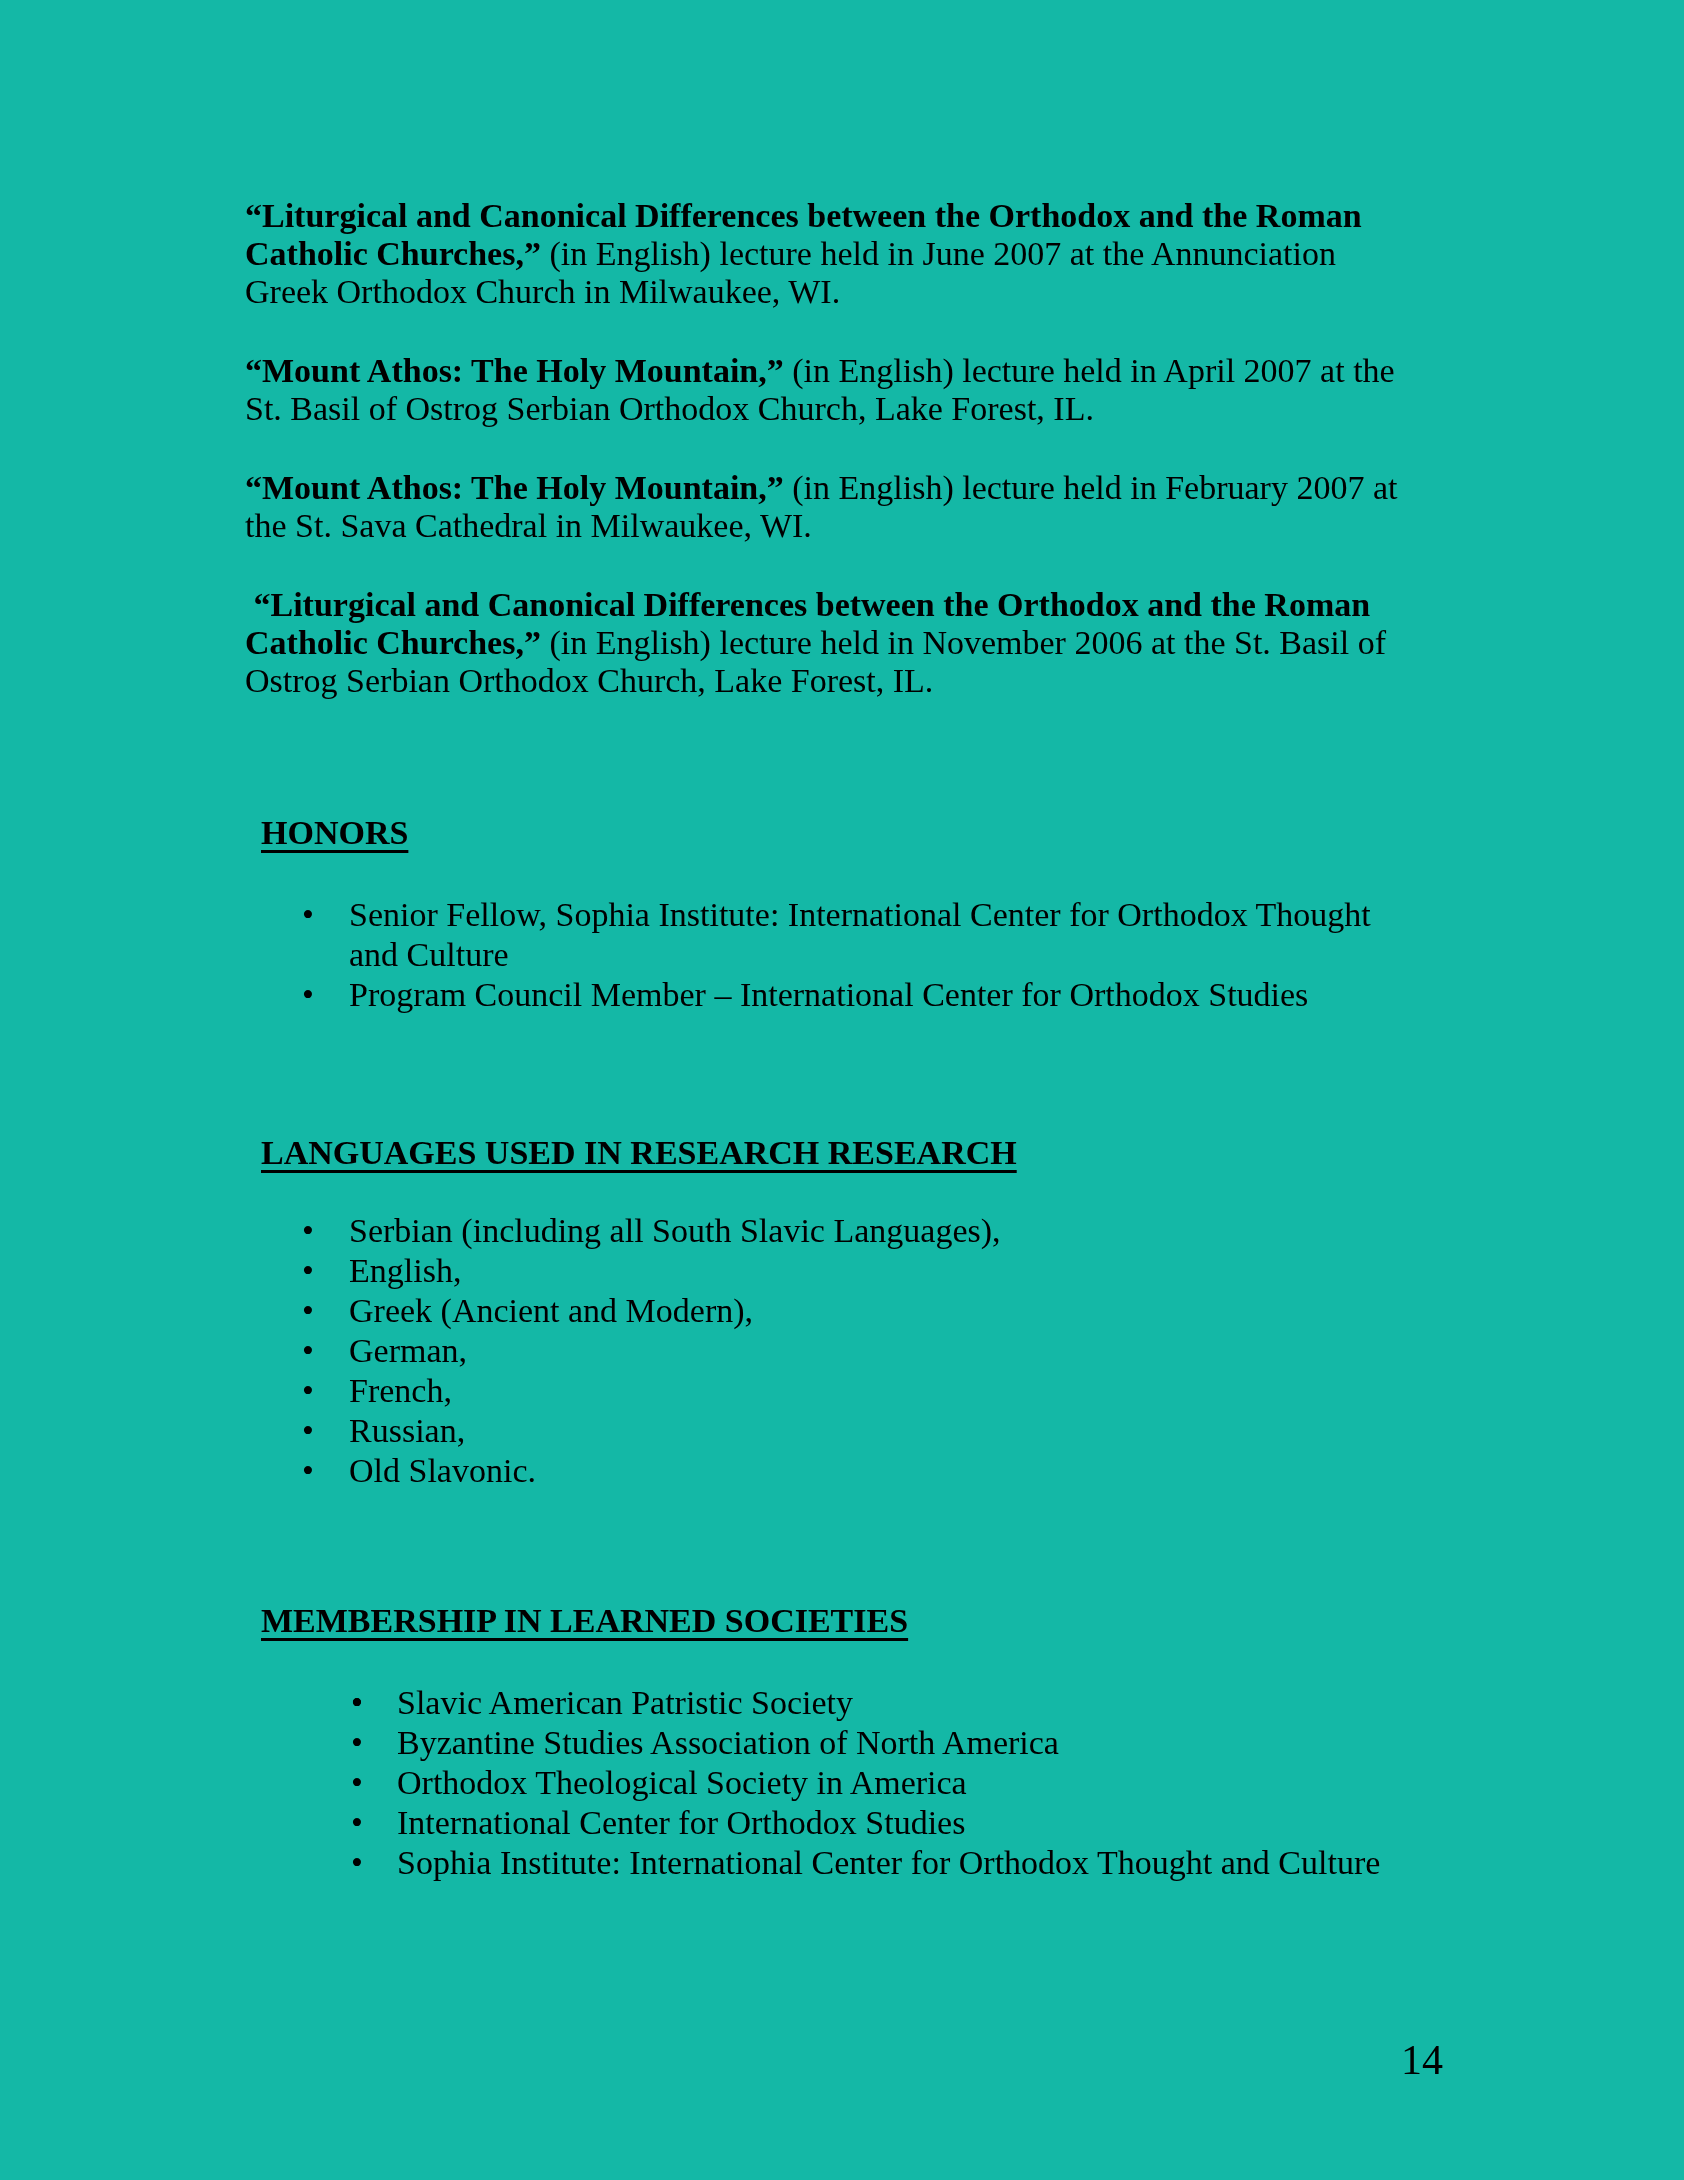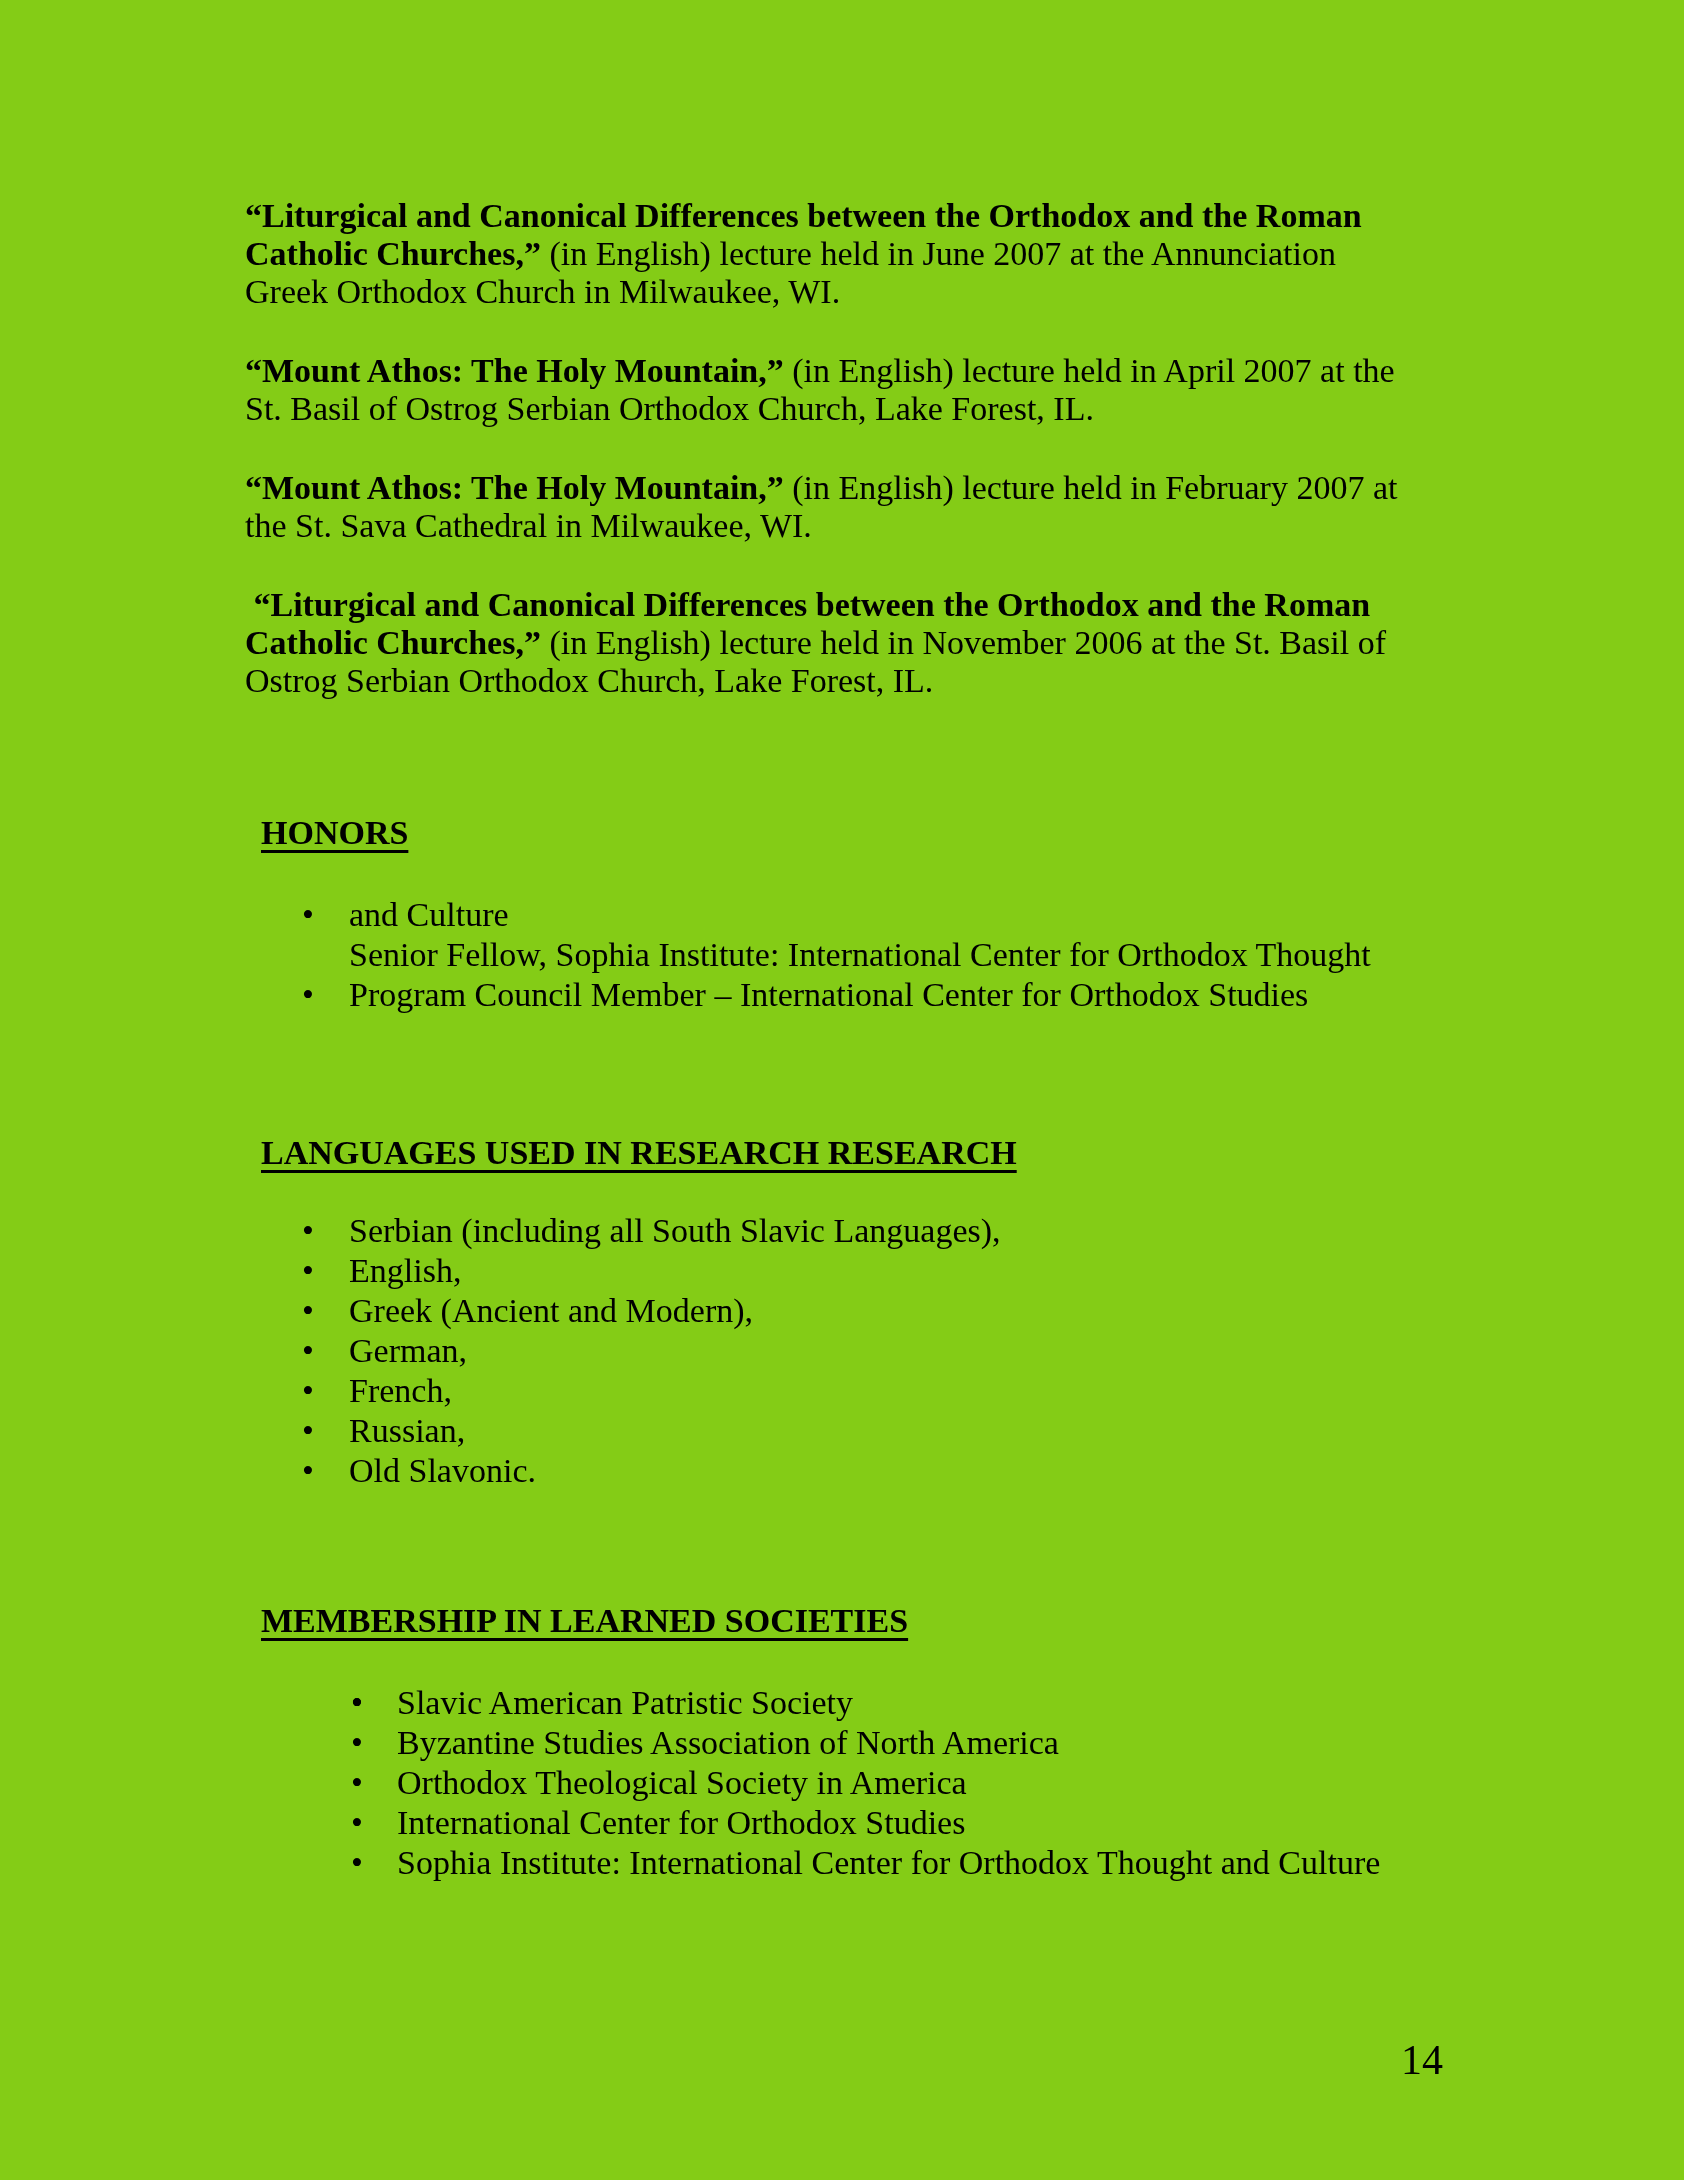--- a/index.html
+++ b/index.html
@@ -4,21 +4,21 @@
 <style>
   html, body {
     margin: 0;
     padding: 0;
     background: #ffffff;
   }
   .page {
     position: relative;
     width: 1685px;
     height: 2181px;
-    background: #84cc16;
+    background: #14b8a6;
     color: #000000;
     font-family: "Liberation Serif", "DejaVu Serif", serif;
     overflow: hidden;
   }
   .content {
     padding: 197px 196px 0 245px;
   }
   .para {
     margin: 0 0 41px 0;
     font-size: 34px;
@@ -100,22 +100,22 @@
       <span class="line"><span class="b"> “Liturgical and Canonical Differences between the Orthodox and the Roman</span><span class="r"></span></span>
       <span class="line"><span class="b">Catholic Churches,”</span><span class="r"> (in English) lecture held in November 2006 at the St. Basil of</span></span>
       <span class="line"><span class="b"></span><span class="r">Ostrog Serbian Orthodox Church, Lake Forest, IL.</span></span>
     </div>
 
     <div class="section sec-honors">
       <h2 class="section-heading"><span class="hu">HONORS</span></h2>
       <ul class="list indent-1">
         <li>
           <span class="bullet">•</span>
+          <span class="line">Senior Fellow, Sophia Institute: International Center for Orthodox Thought</span>
           <span class="line">and Culture</span>
-          <span class="line">Senior Fellow, Sophia Institute: International Center for Orthodox Thought</span>
         </li>
         <li>
           <span class="bullet">•</span>
           <span class="line">Program Council Member – International Center for Orthodox Studies</span>
         </li>
       </ul>
     </div>
 
     <div class="section sec-languages">
       <h2 class="section-heading"><span class="hu">LANGUAGES USED IN RESEARCH RESEARCH</span></h2>

